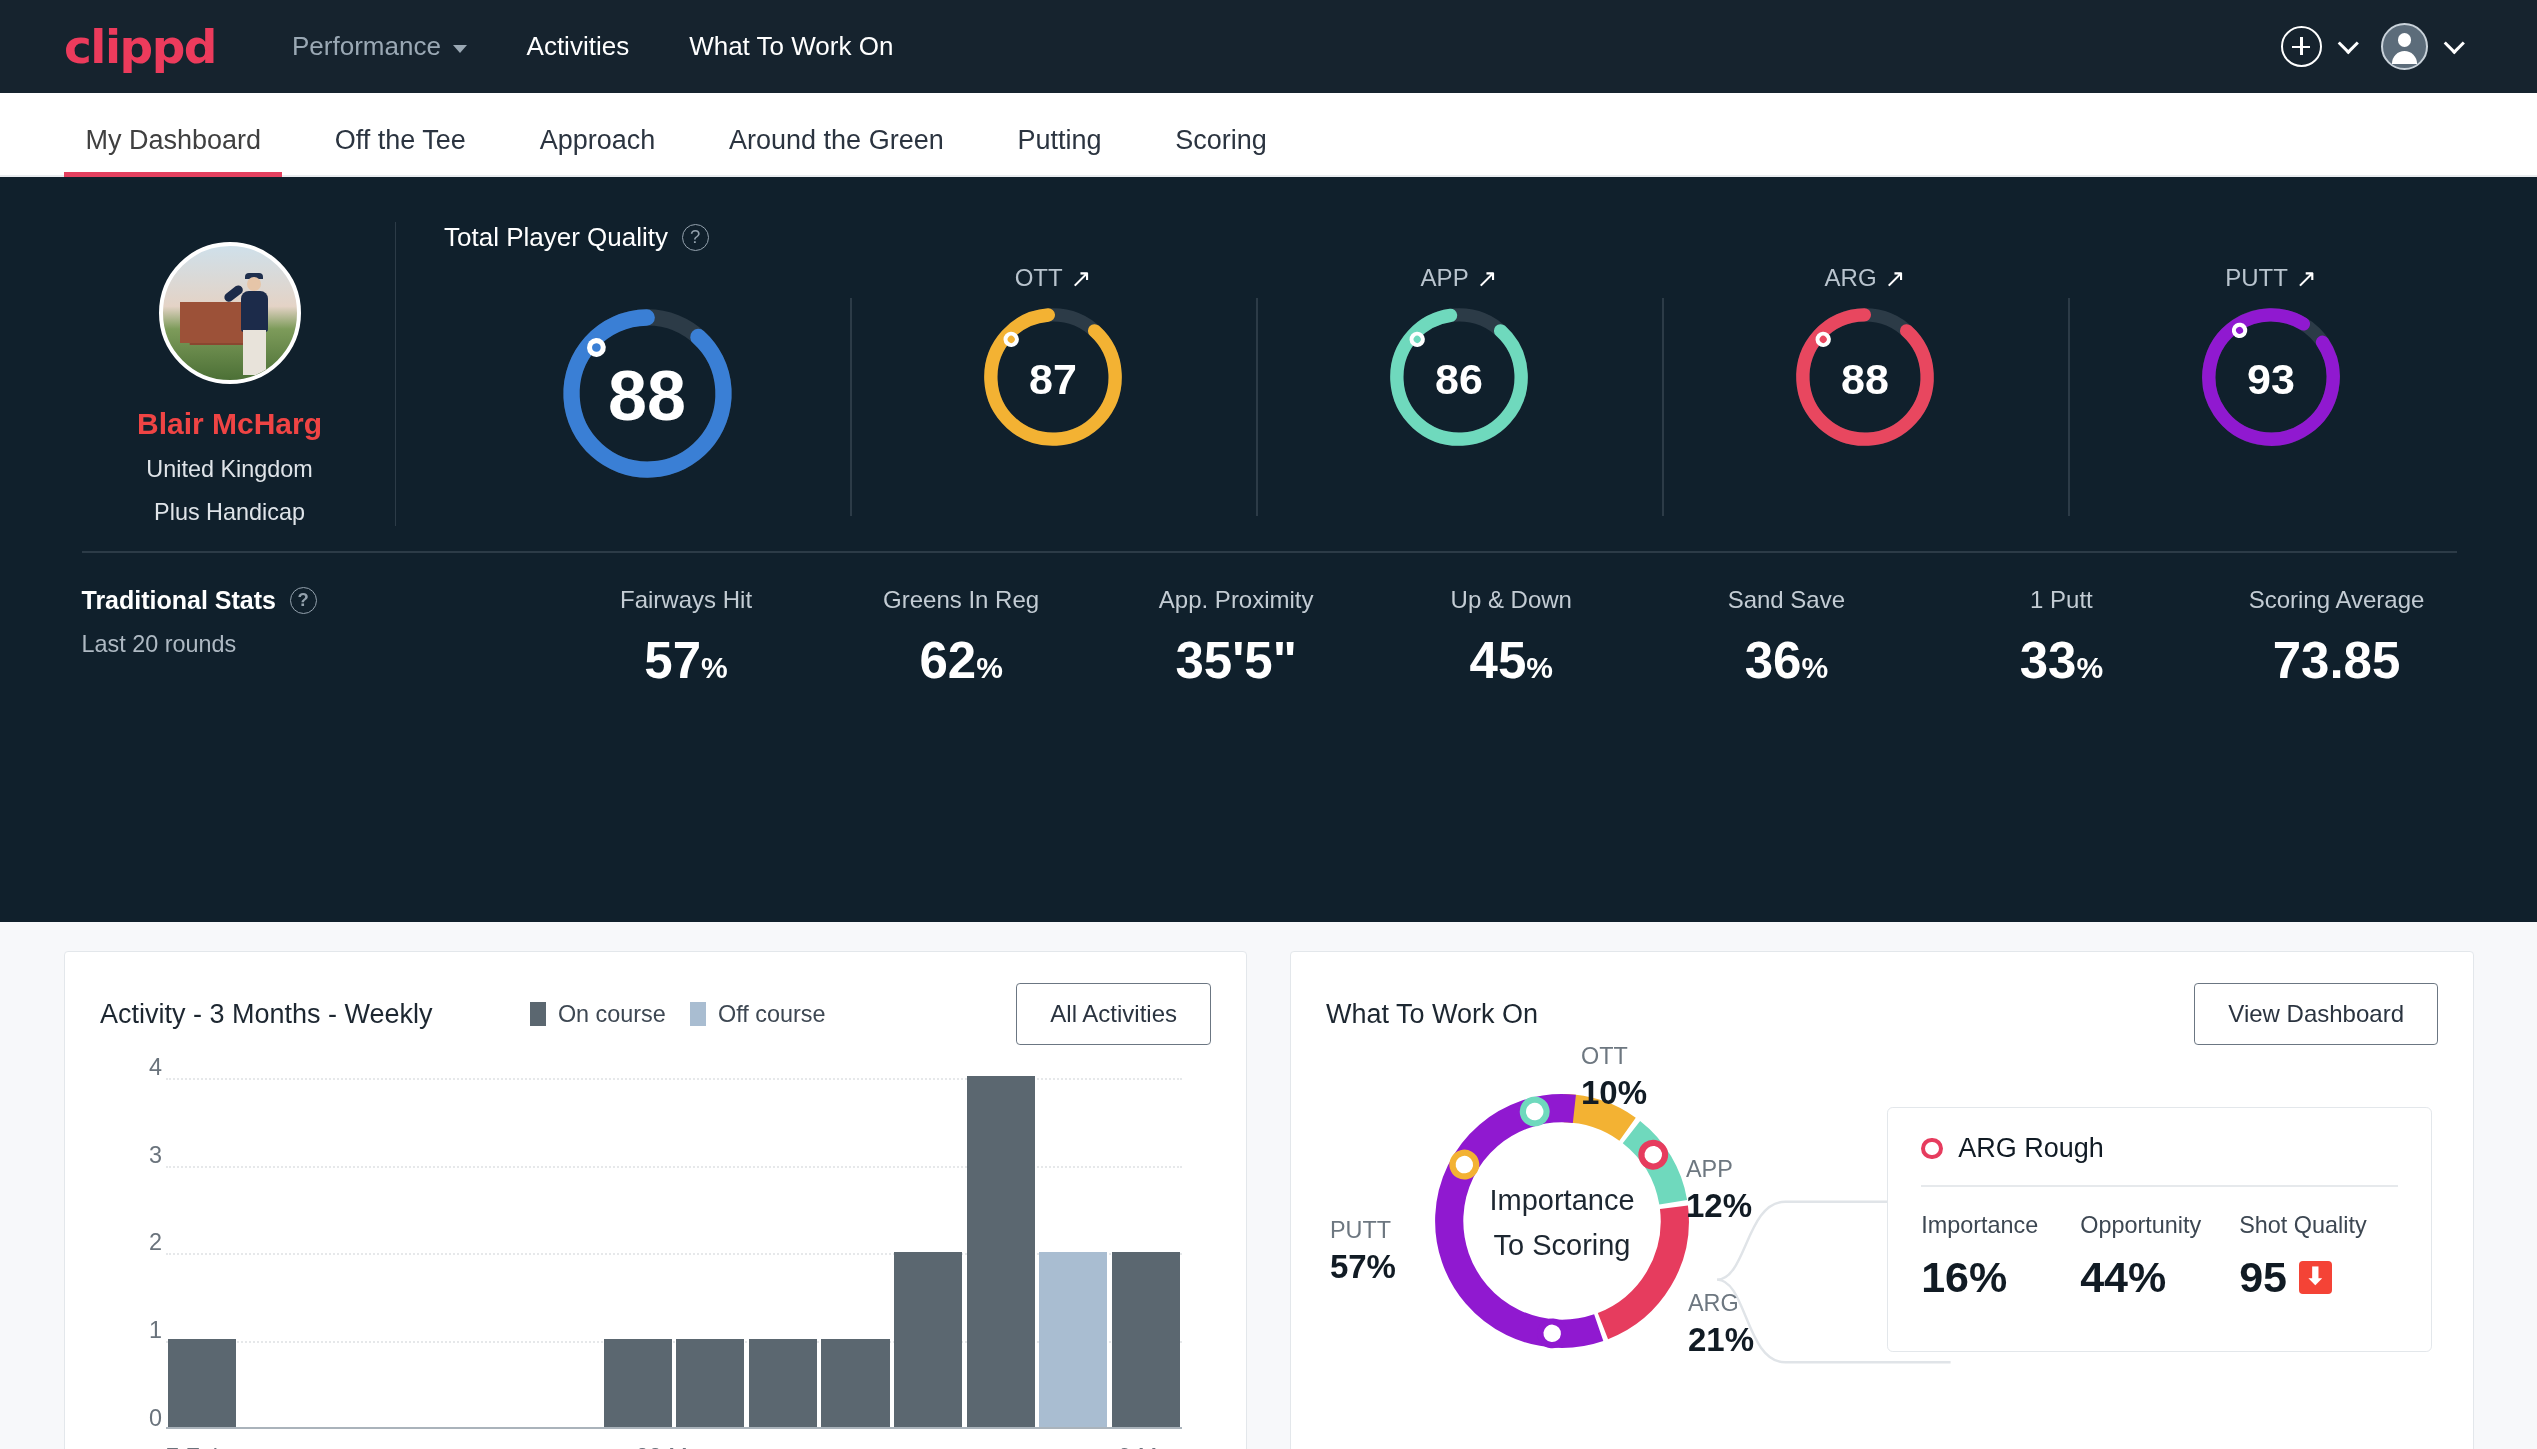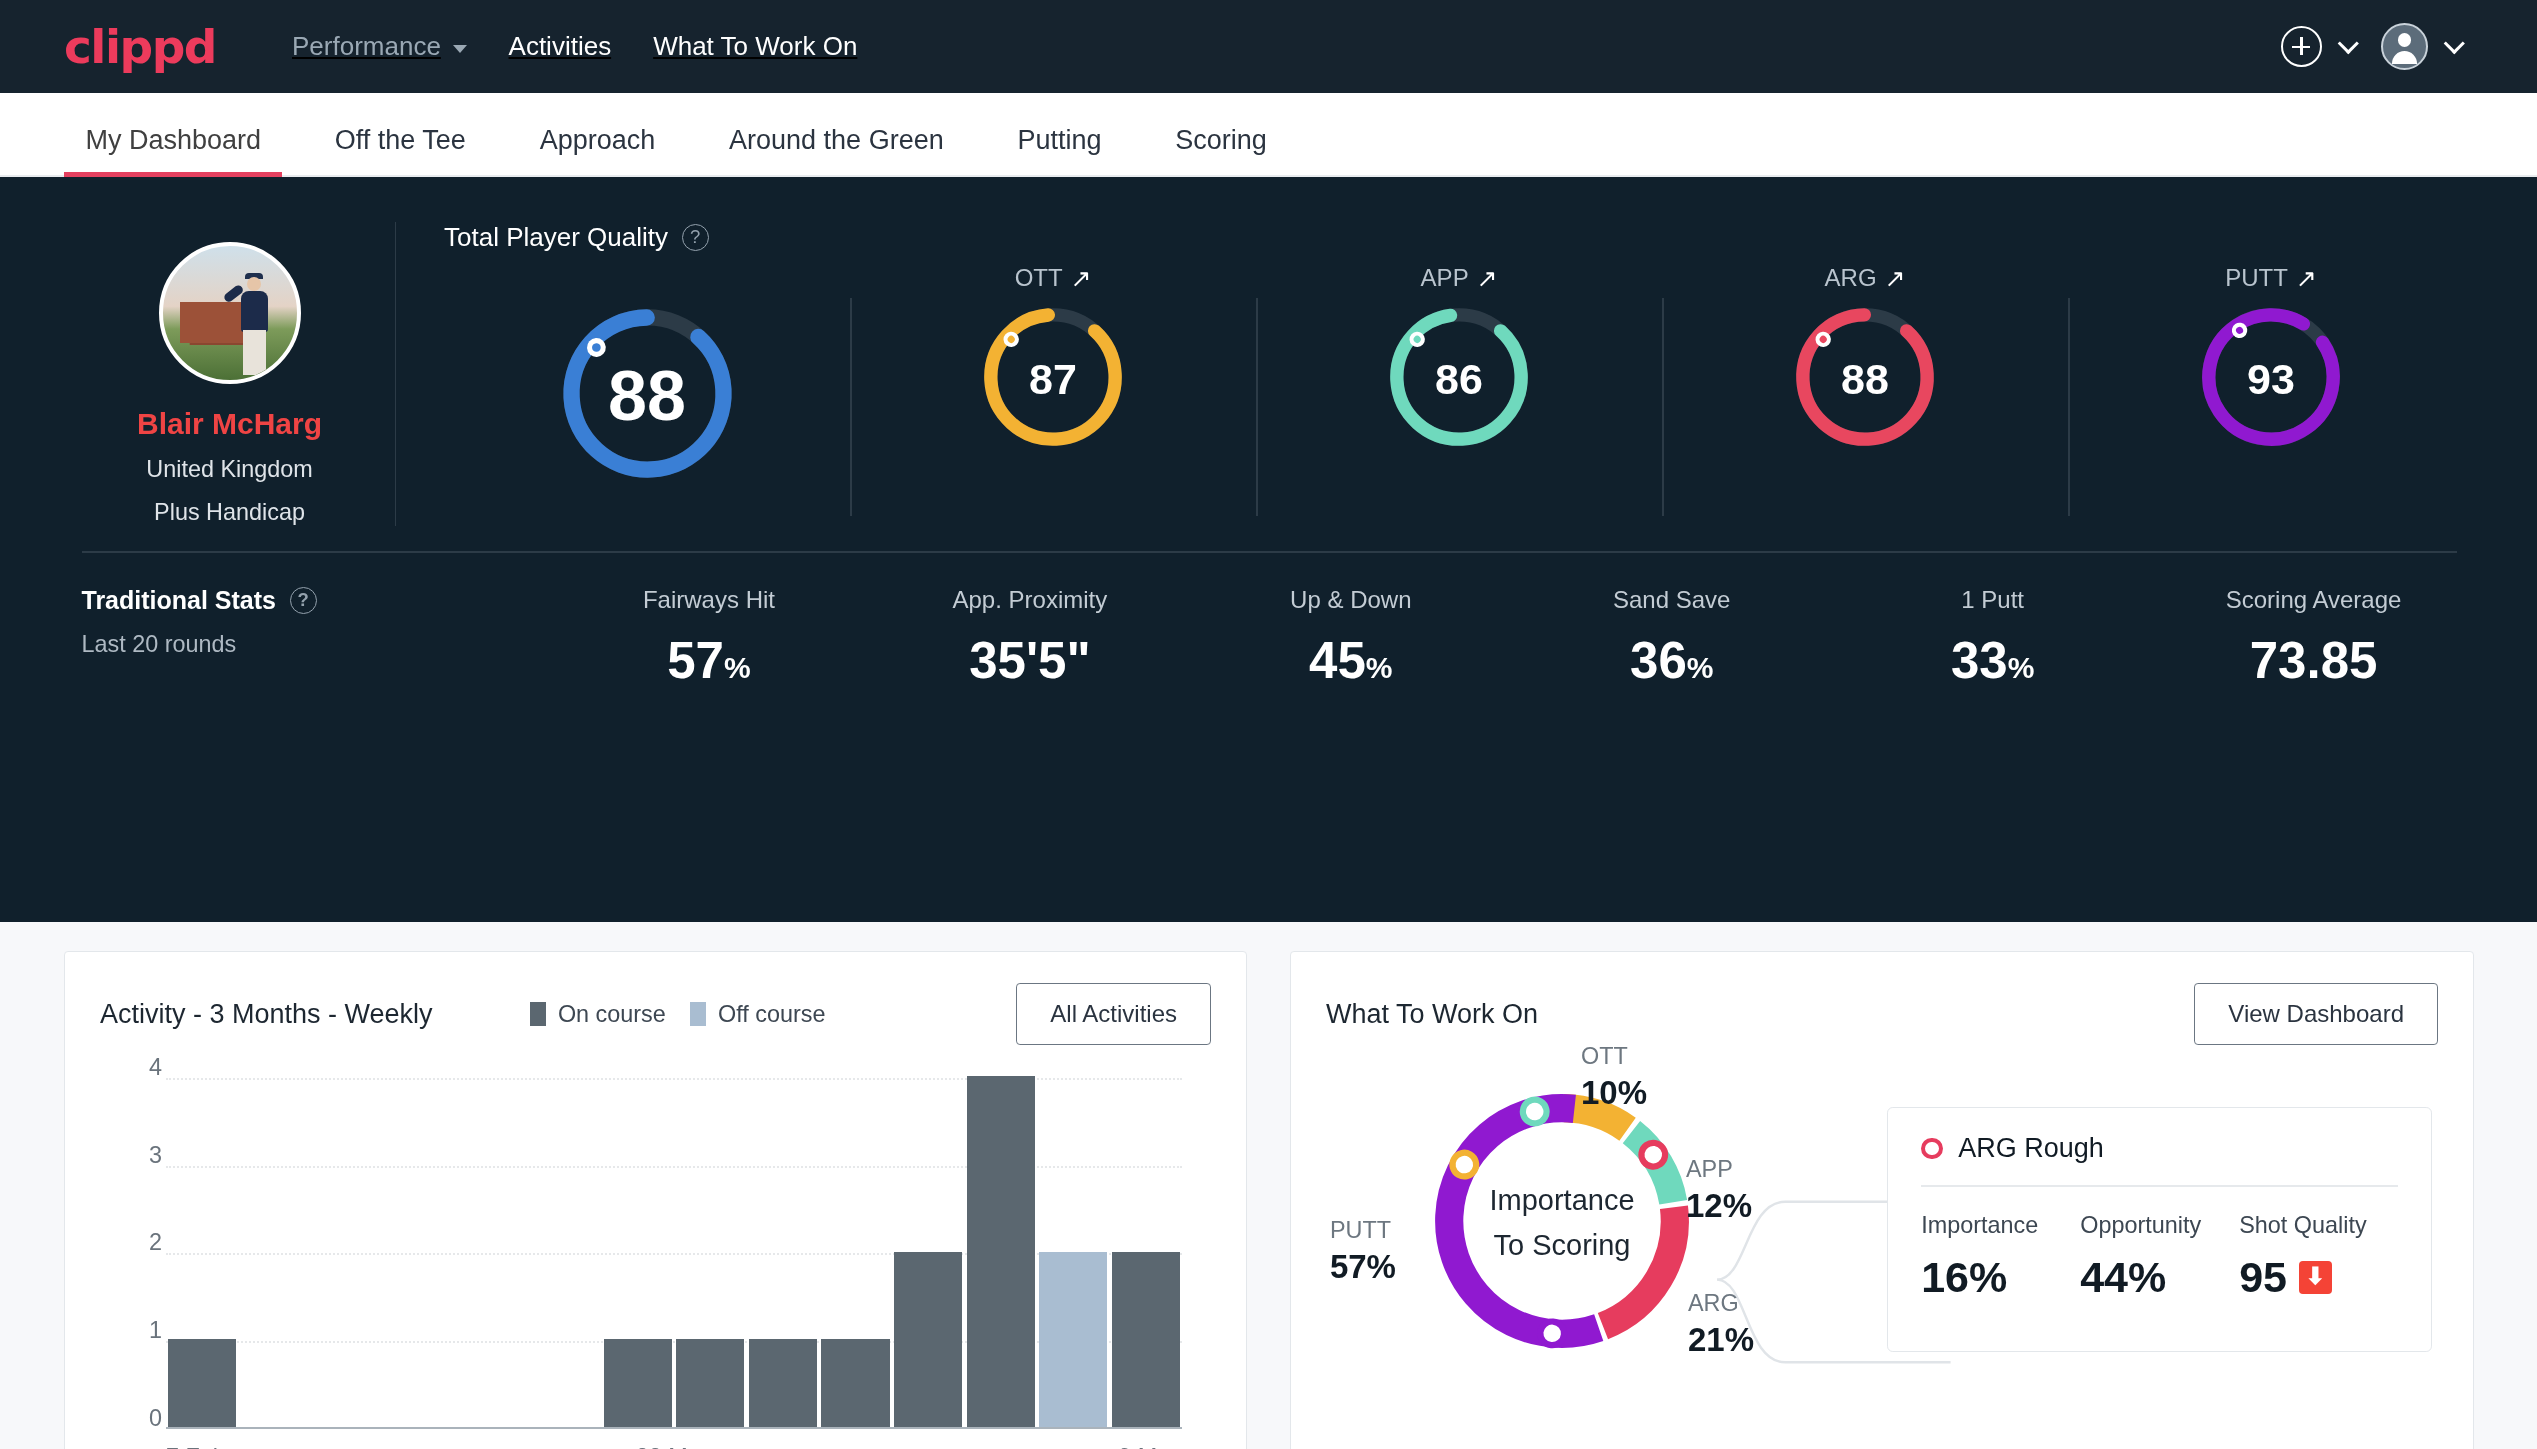--- a/index.html
+++ b/index.html
@@ -20,21 +20,21 @@
     position: relative;
   }
   .logo {
     font-size: 47px;
     font-weight: bold;
     color: #ec3b5c;
     letter-spacing: -1.5px;
     margin-right: 76px;
     font-family: "DejaVu Sans", sans-serif;
   }
-  .navlinks { display: flex; align-items: center; gap: 42px; text-decoration: underline; }
+  .navlinks { display: flex; align-items: center; gap: 60px; }
   .navlink {
     font-size: 26px;
     color: #ffffff;
     display: flex; align-items: center; gap: 11.7px;
     cursor: pointer;
   }
   .navlink.muted { color: #9aa8b4; }
   .caret-down {
     width: 0; height: 0;
     border-left: 7.8px solid transparent;
@@ -447,20 +447,24 @@
         <span class="qmark">?</span>
       </div>
       <div class="t2">Last 20 rounds</div>
     </div>
 
     <div class="statcell">
       <div class="statlabel">Fairways Hit</div>
       <div class="statval"><span>57</span><span class="unit">%</span></div>
     </div>
     <div class="statcell">
+      <div class="statlabel">Greens In Reg</div>
+      <div class="statval"><span>62</span><span class="unit">%</span></div>
+    </div>
+    <div class="statcell">
       <div class="statlabel">App. Proximity</div>
       <div class="statval"><span>35'5"</span><span class="unit"></span></div>
     </div>
     <div class="statcell">
       <div class="statlabel">Up &amp; Down</div>
       <div class="statval"><span>45</span><span class="unit">%</span></div>
     </div>
     <div class="statcell">
       <div class="statlabel">Sand Save</div>
       <div class="statval"><span>36</span><span class="unit">%</span></div>

